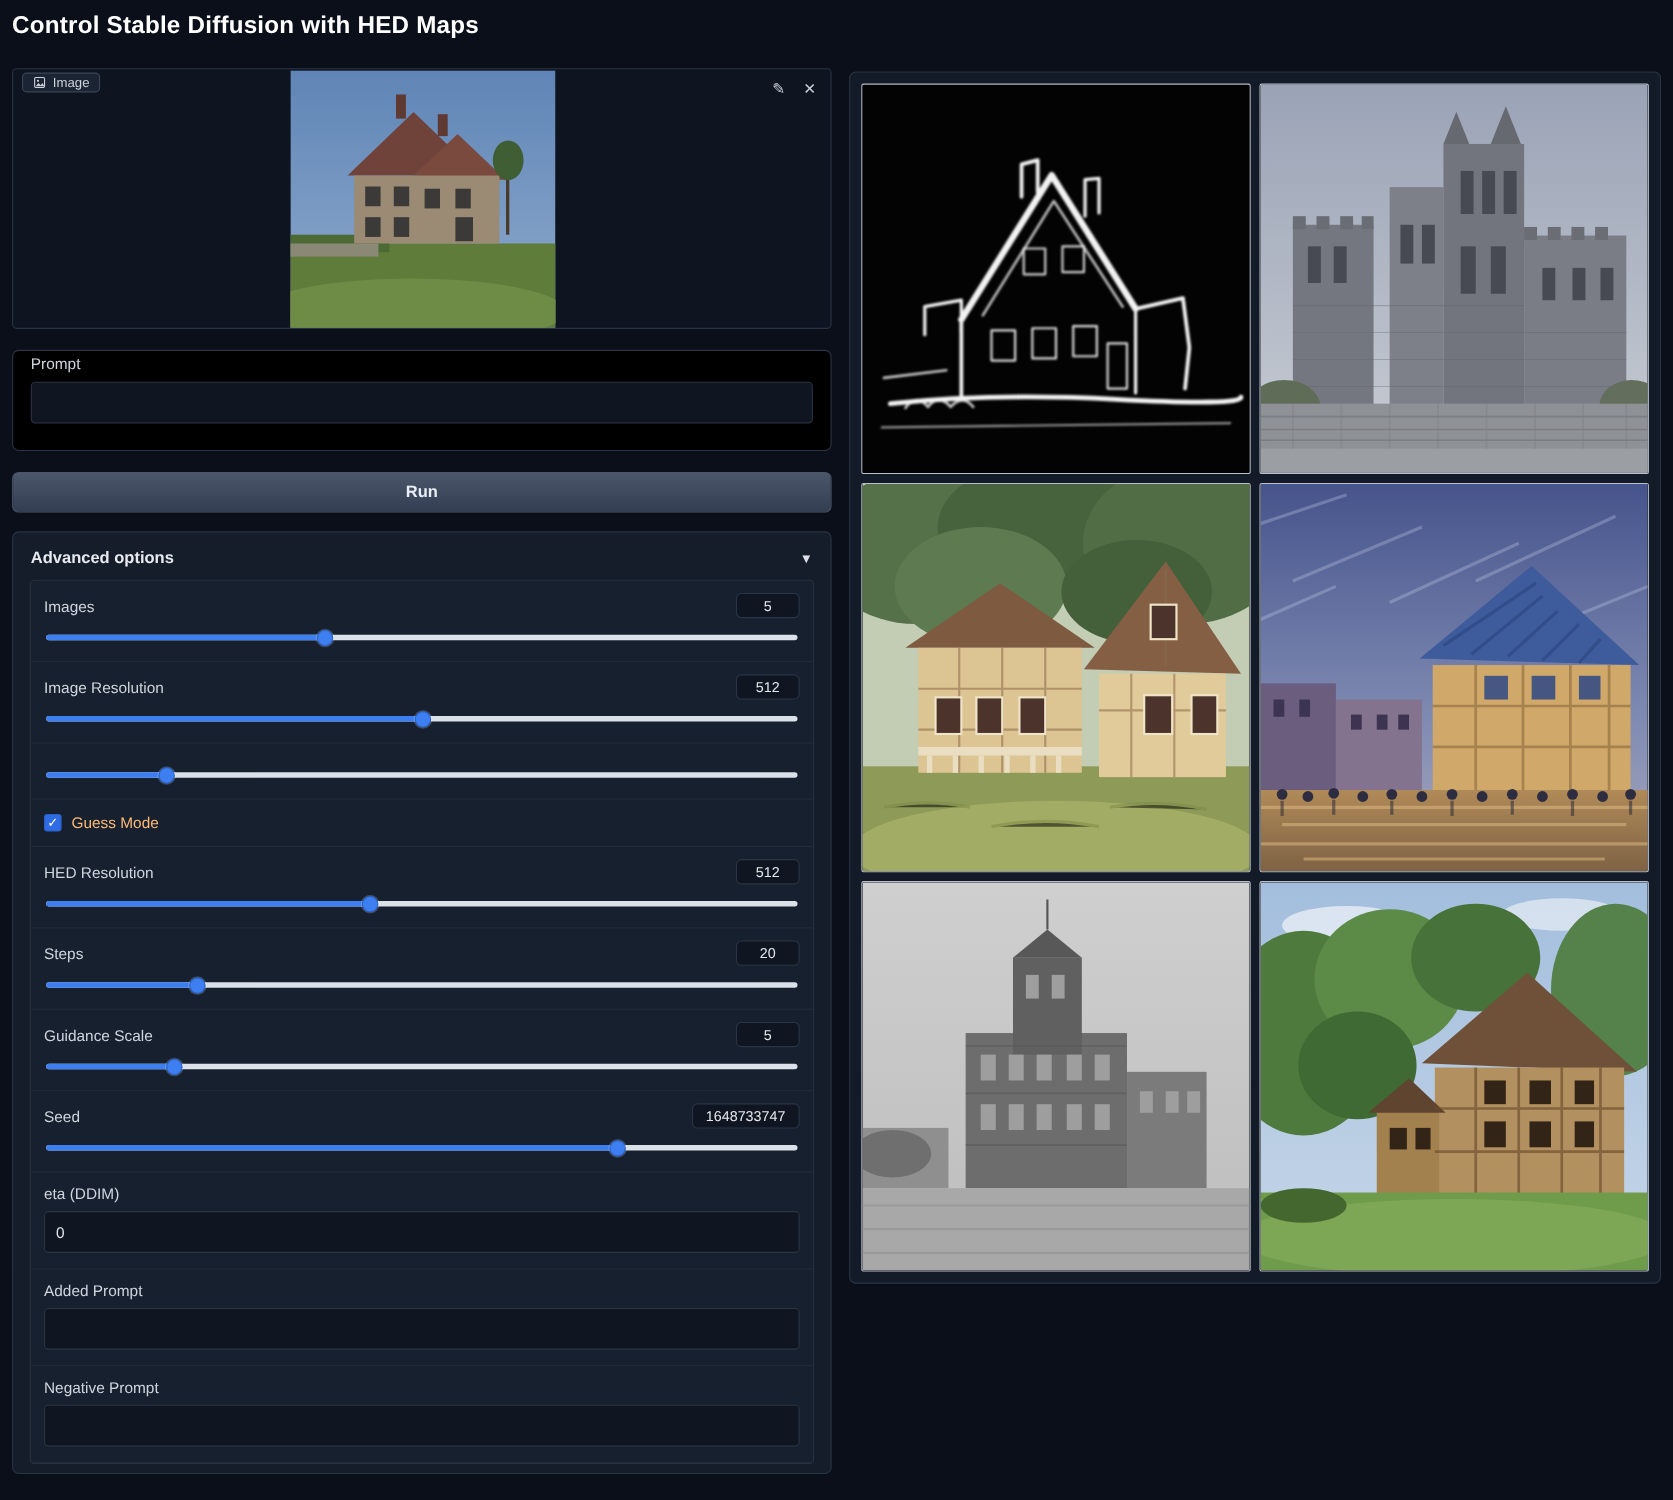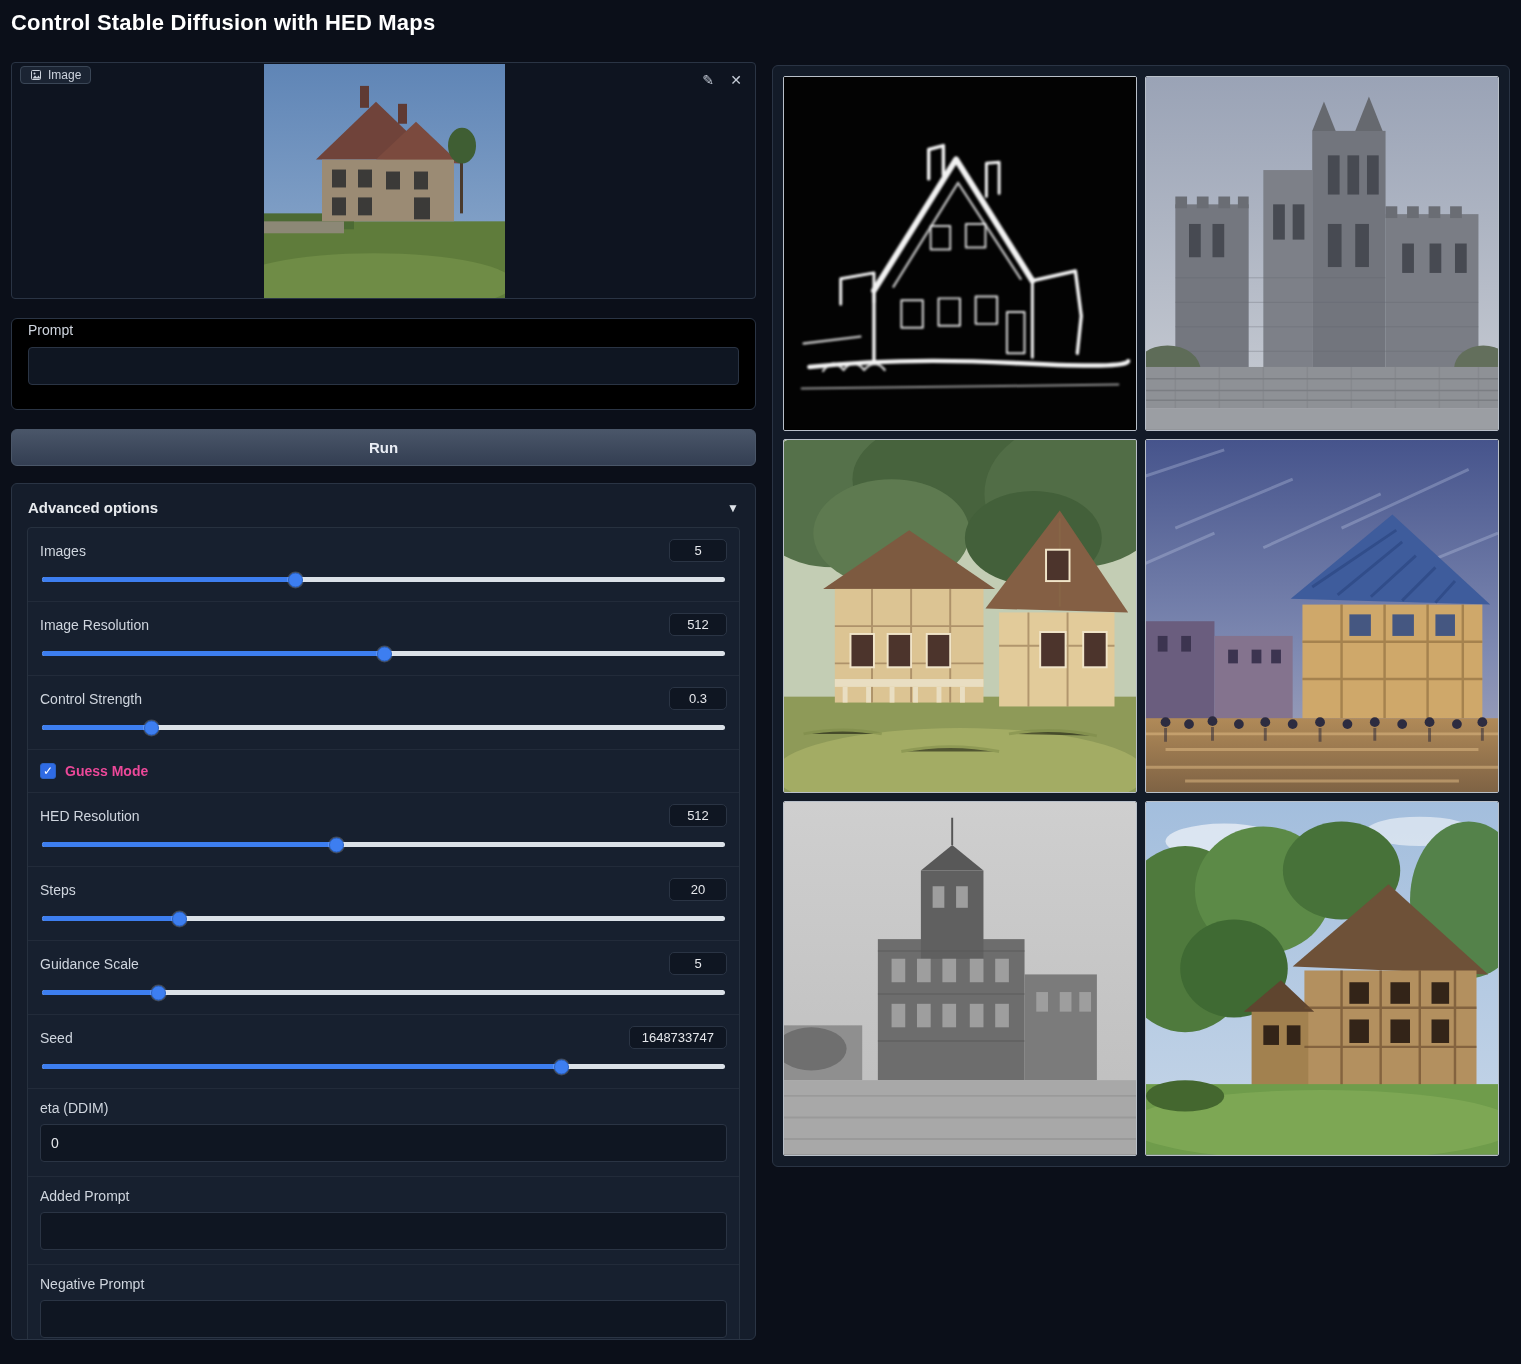--- a/index.html
+++ b/index.html
@@ -90,21 +90,21 @@
   }
   .checkbox-row {
     display: flex; align-items: center; gap: 9px;
     padding: 13px 12px; border-bottom: 1px solid #222b3a;
   }
   .checkbox {
     width: 16px; height: 16px; background: #2f6be4; border: 1px solid #2a62c4;
     border-radius: 3px; color: #fff; font-size: 12px; line-height: 15px; text-align: center;
     cursor: pointer;
   }
-  .checkbox-label { color: #ec4899; font-size: 14px; font-weight: bold; }
+  .checkbox-label { color: #fdba74; font-size: 14px; }
   .input-row { padding: 11px 12px 14px; border-bottom: 1px solid #222b3a; }
   .input-row .field-label { margin-bottom: 8px; }
 
   
   .gallery {
     position: absolute; left: 772px; top: 65px; width: 738px; height: 1102px;
     background: #131b28; border: 1px solid #2a3444; border-radius: 6px;
     padding: 10px; display: grid; grid-template-columns: 1fr 1fr;
     grid-auto-rows: 1fr; gap: 8px;
   }
@@ -199,24 +199,20 @@
           <span class="value-box">512</span>
         </div>
         <div class="slider-track">
           <div class="slider-fill" style="width: 50%;">
               <div class="slider-handle"></div>
             </div>
         </div>
       </div>
 
       <div class="ctrl-row">
-        <div class="slider-head">
-          <span class="slider-label">Control Strength</span>
-          <span class="value-box">0.3</span>
-        </div>
         <div class="slider-track">
           <div class="slider-fill" style="width: 16%;">
               <div class="slider-handle"></div>
             </div>
         </div>
       </div>
 
       <div class="checkbox-row">
         <span class="checkbox">✓</span>
         <span class="checkbox-label">Guess Mode</span>

